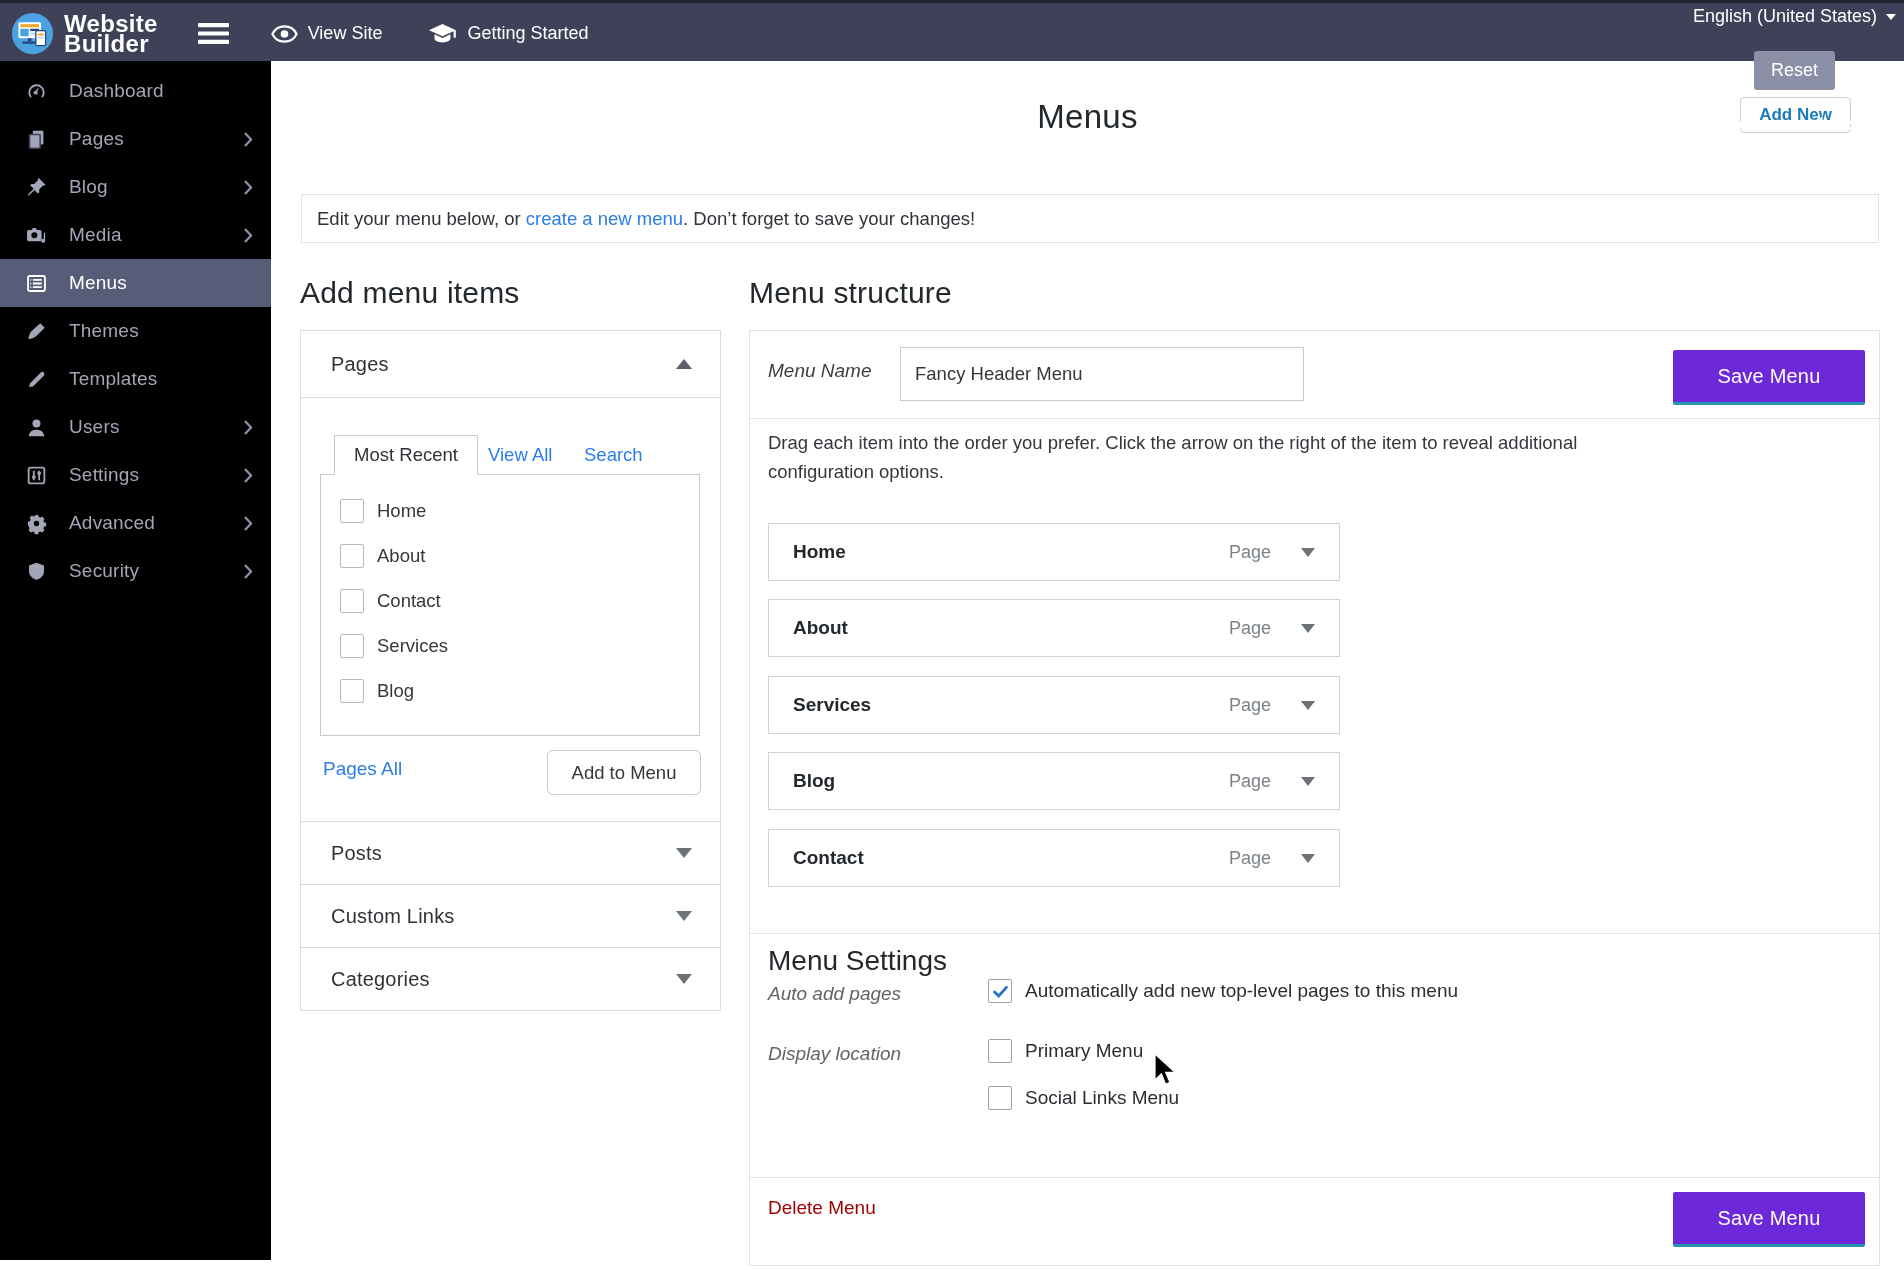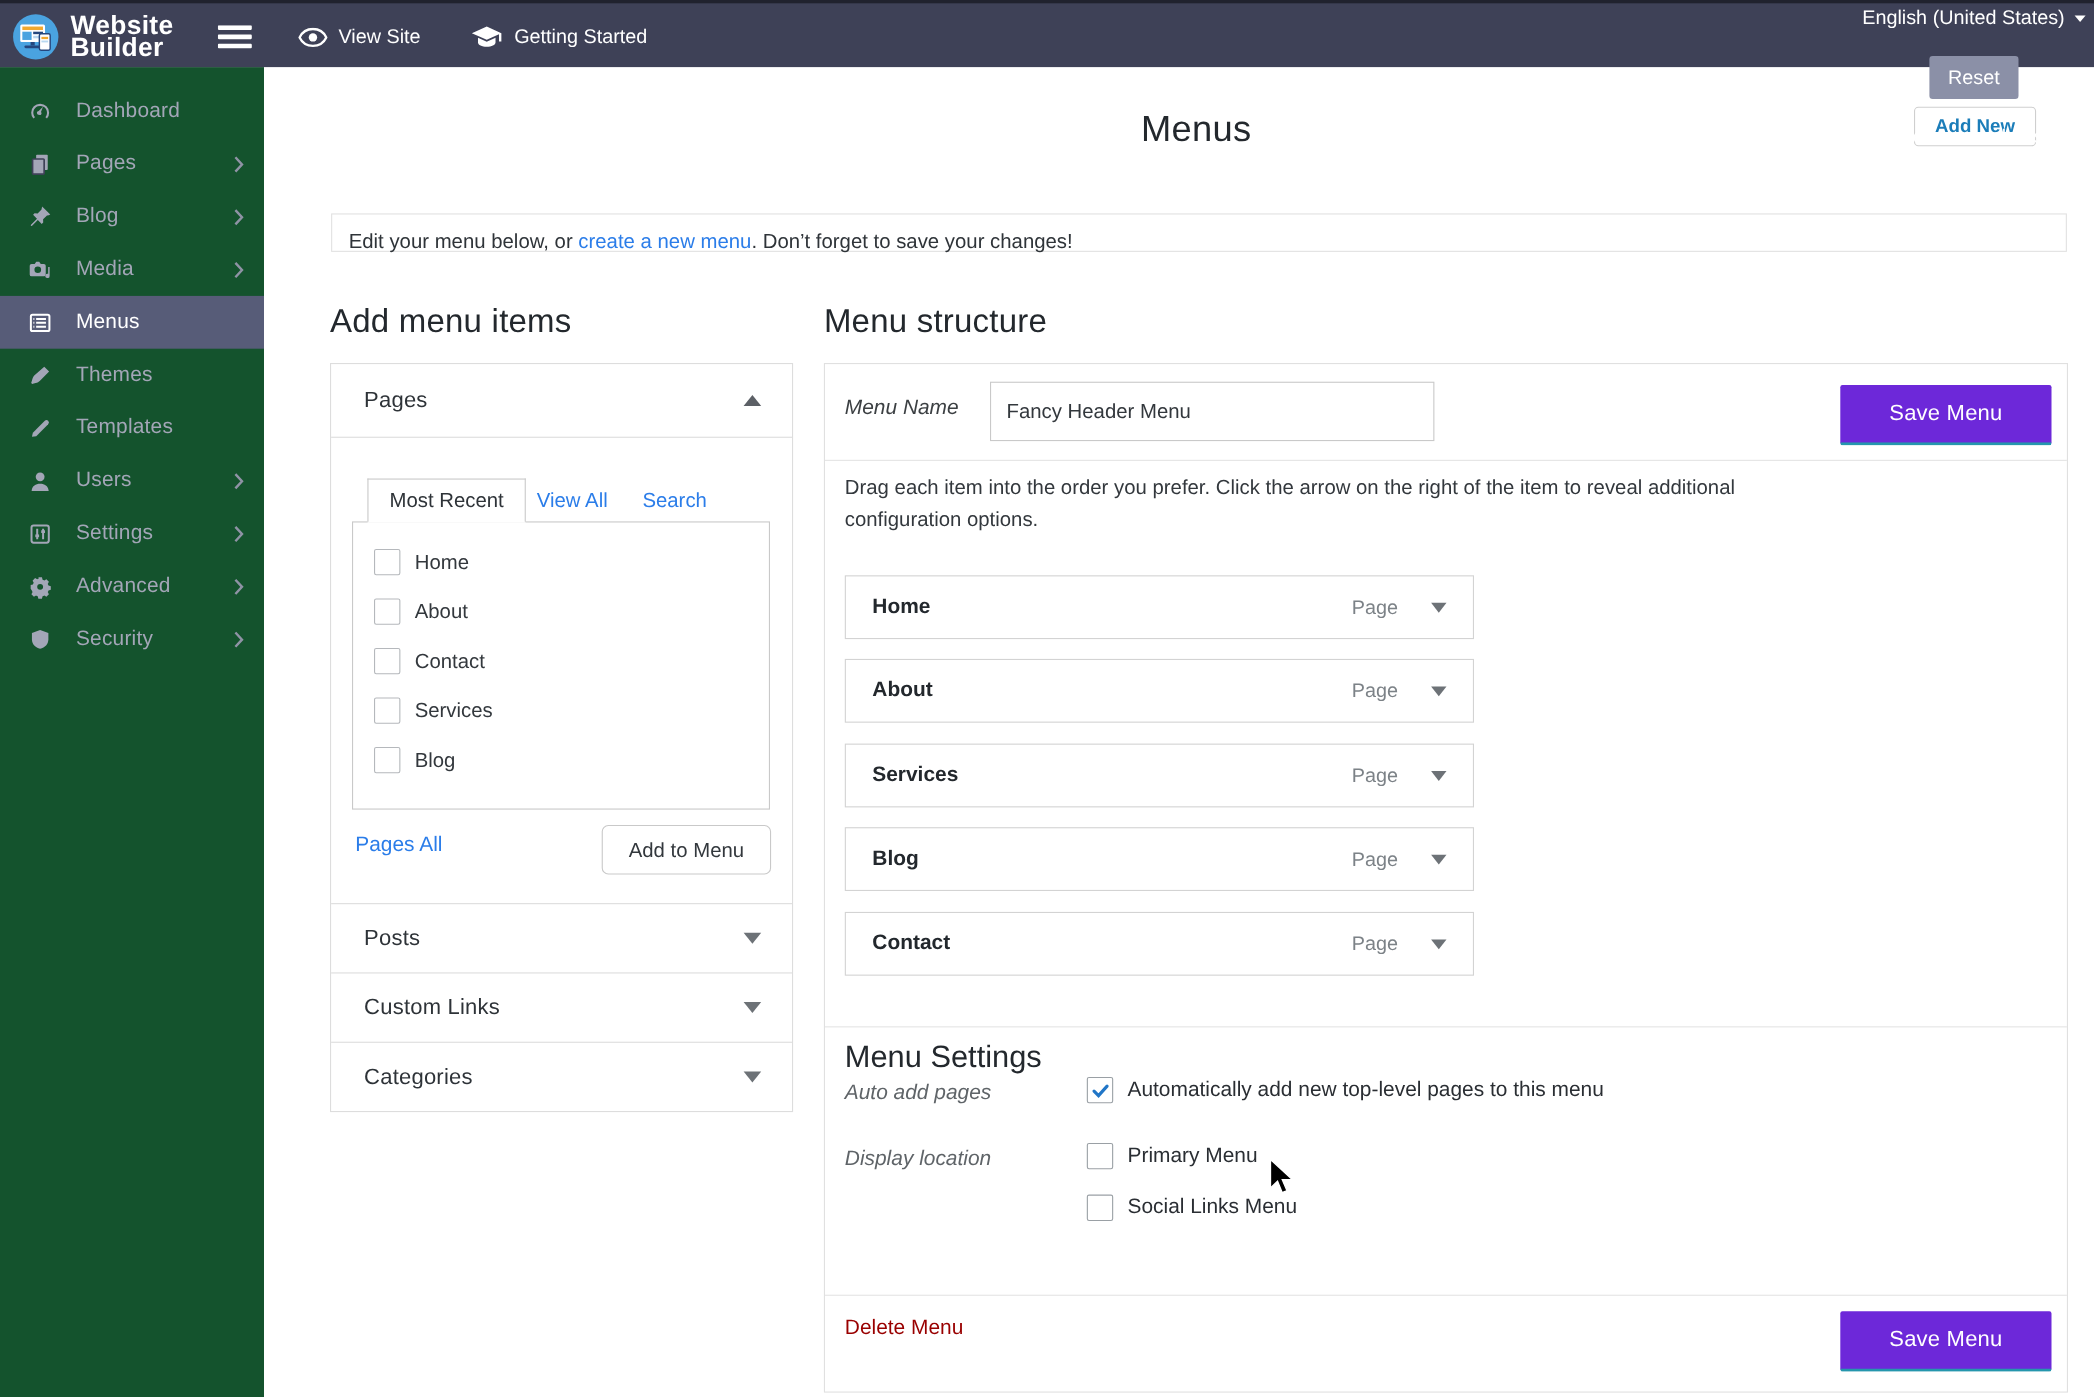--- a/index.html
+++ b/index.html
@@ -19,36 +19,36 @@
   .top-right { position:absolute; right:8px; top:3px; height:55px; display:flex; align-items:center; gap:24px;flex-direction:column; }
   .lang { display:flex; align-items:center; gap:9px; color:#fff; font-size:18px; cursor:pointer; }
   .caret-down { width:0; height:0; border-left:5px solid transparent; border-right:5px solid transparent; border-top:6px solid #fff; }
   .reset-btn { background:#8b90a7; color:#fff; border:none; font-size:18px;
     padding:9px 17px; border-radius:3px; cursor:pointer; font-family:inherit; }
   .welcome { color:#fff; font-size:18px; }
   .user-wrap { display:flex; align-items:center; gap:14px; cursor:pointer; }
   .caret-sm { width:0; height:0; border-left:4px solid transparent; border-right:4px solid transparent; border-top:5px solid #fff; align-self:flex-start; margin-top:18px; }
 
   
-  .sidebar { position:absolute; left:0; top:61px; width:240px; height:1209px; background:#14532d; padding-top:16px; z-index:20; }
+  .sidebar { position:absolute; left:0; top:51px; width:271px; height:1209px; background:#000000; padding-top:16px; z-index:20; }
   .side-item { display:flex; align-items:center; height:48px; padding:0 18px 0 25px;
     color:#a3a6b7; cursor:pointer; }
   .side-item.active { background:#575c78; color:#fff; }
   .side-ico { width:23px; height:23px; margin-right:21px; flex:none; display:flex; align-items:center; justify-content:center; }
   .side-ico svg { width:23px; height:23px; fill:currentColor; }
   .side-label { font-size:19px; letter-spacing:.2px; }
   .side-chev { margin-left:auto; flex:none; }
 
   
   .page-title { position:absolute; left:271px; top:98px; width:1633px; text-align:center;
     font-size:33px; font-weight:500; color:#23282d; letter-spacing:.3px; }
   .add-new-btn { position:absolute; left:1740px; top:97px; width:111px; height:36px;
     background:#fff; border:1px solid #cfcfcf; border-radius:4px; color:#1b7db9;
     font-size:17px; font-weight:bold; cursor:pointer; font-family:inherit; }
-  .notice { position:absolute; left:301px; top:194px; width:1578px; height:35px;
+  .notice { position:absolute; left:301px; top:194px; width:1578px; height:49px;
     background:#fff; border:1px solid #e2e2e2; font-size:18.5px; color:#2f3439;
     line-height:47px; padding-left:15px; }
   .notice a { color:#2b7de9; text-decoration:none; cursor:pointer; }
   .col-heading { position:absolute; font-size:30px; font-weight:500; color:#23282d; letter-spacing:.2px;text-align:center; }
 
   
   .left-panel { position:absolute; left:300px; top:330px; width:421px; background:#fff; border:1px solid #ddd; }
   .acc-header { height:66px; display:flex; align-items:center; padding:0 28px 0 30px; cursor:pointer; }
   .acc-title { font-size:20px; color:#2e3338; letter-spacing:.2px; }
   .tri { margin-left:auto; width:0; height:0; border-left:8px solid transparent; border-right:8px solid transparent; }

